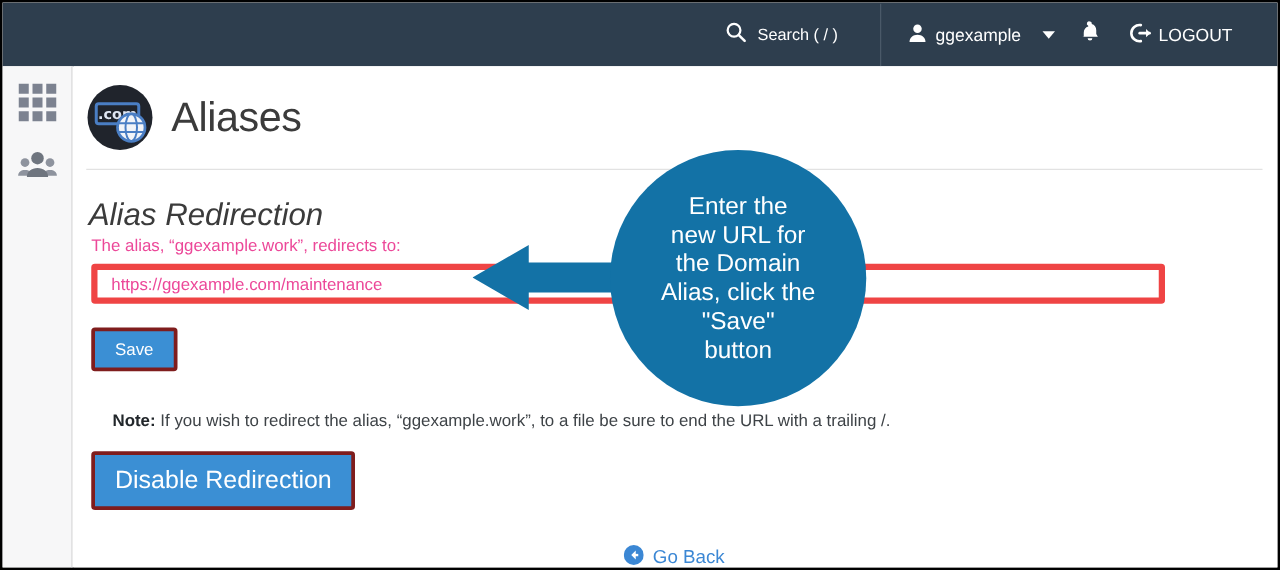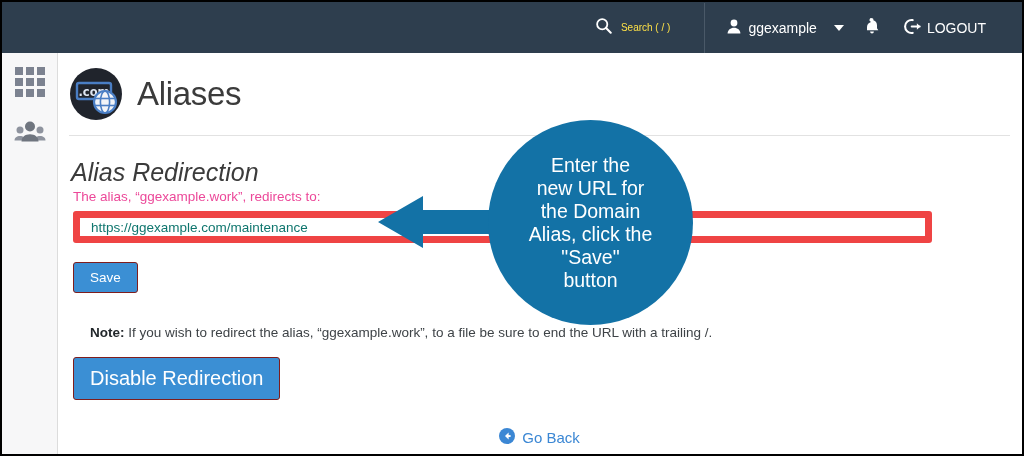--- a/index.html
+++ b/index.html
@@ -41,22 +41,22 @@
   }
   .topbar-spacer { flex: 1 1 auto; }
 
   .search-box {
     display: flex;
     align-items: center;
     gap: 9px;
     margin-right: 34px;
   }
   .search-box .ph {
-    color: #fde047;
-    font-size: 10px;
+    color: #ffffff;
+    font-size: 13px;
   }
 
   .nav-divider {
     width: 1px;
     height: 50px;
     background: #4a5968;
     margin-right: 22px;
   }
 
   .user-menu {
@@ -142,32 +142,32 @@
     font-weight: 400;
     color: #ec4899;
   }
 
   .url-input {
     display: block;
     width: 859px;
     height: 32px;
     margin-left: 4px;
     padding: 6px 11px;
-    border: 7px solid #ef4444;
+    border: 5px solid #ef4444;
     border-radius: 3px;
     background: #ffffff;
     font-size: 13.5px;
-    color: #0f766e;
+    color: #ec4899;
     font-family: "Liberation Sans", sans-serif;
     outline: none;
   }
 
   .btn {
     display: inline-block;
-    border: 1px solid #7f1d1d;
+    border: 3px solid #7f1d1d;
     border-radius: 3px;
     background: #3b8fd4;
     color: #ffffff;
     font-size: 13.5px;
     font-family: "Liberation Sans", sans-serif;
     padding: 7px 15px;
     cursor: pointer;
   }
   .btn-save { margin: 19px 0 0 4px; padding: 7px 16px; }
   .btn-disable { margin: 15px 0 0 4px; padding: 9px 16px; font-size: 20px; }

